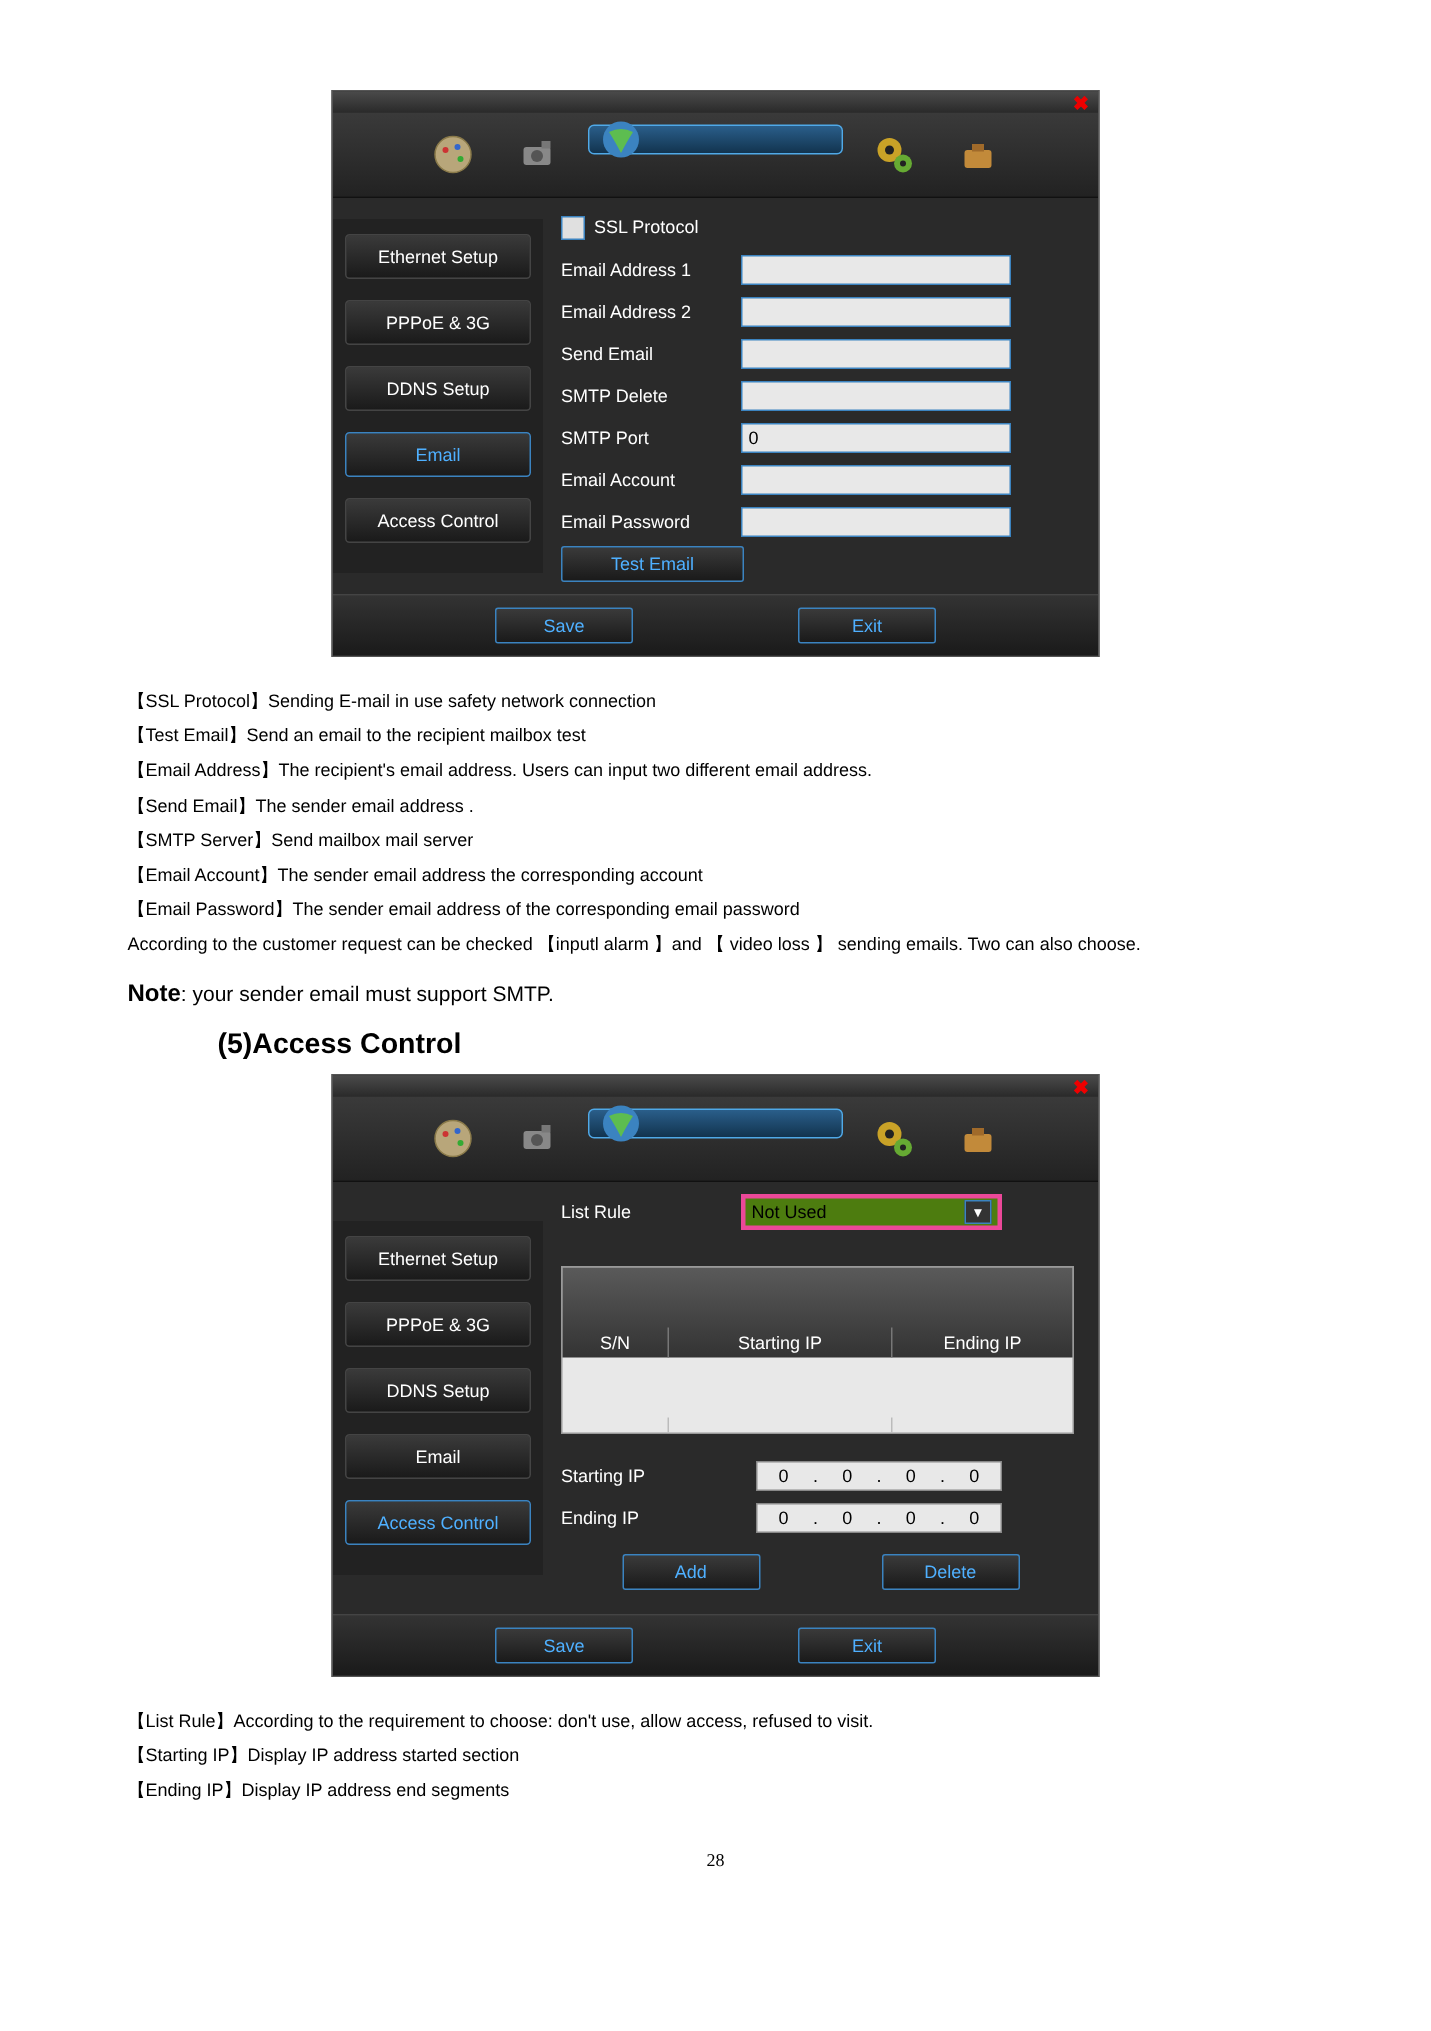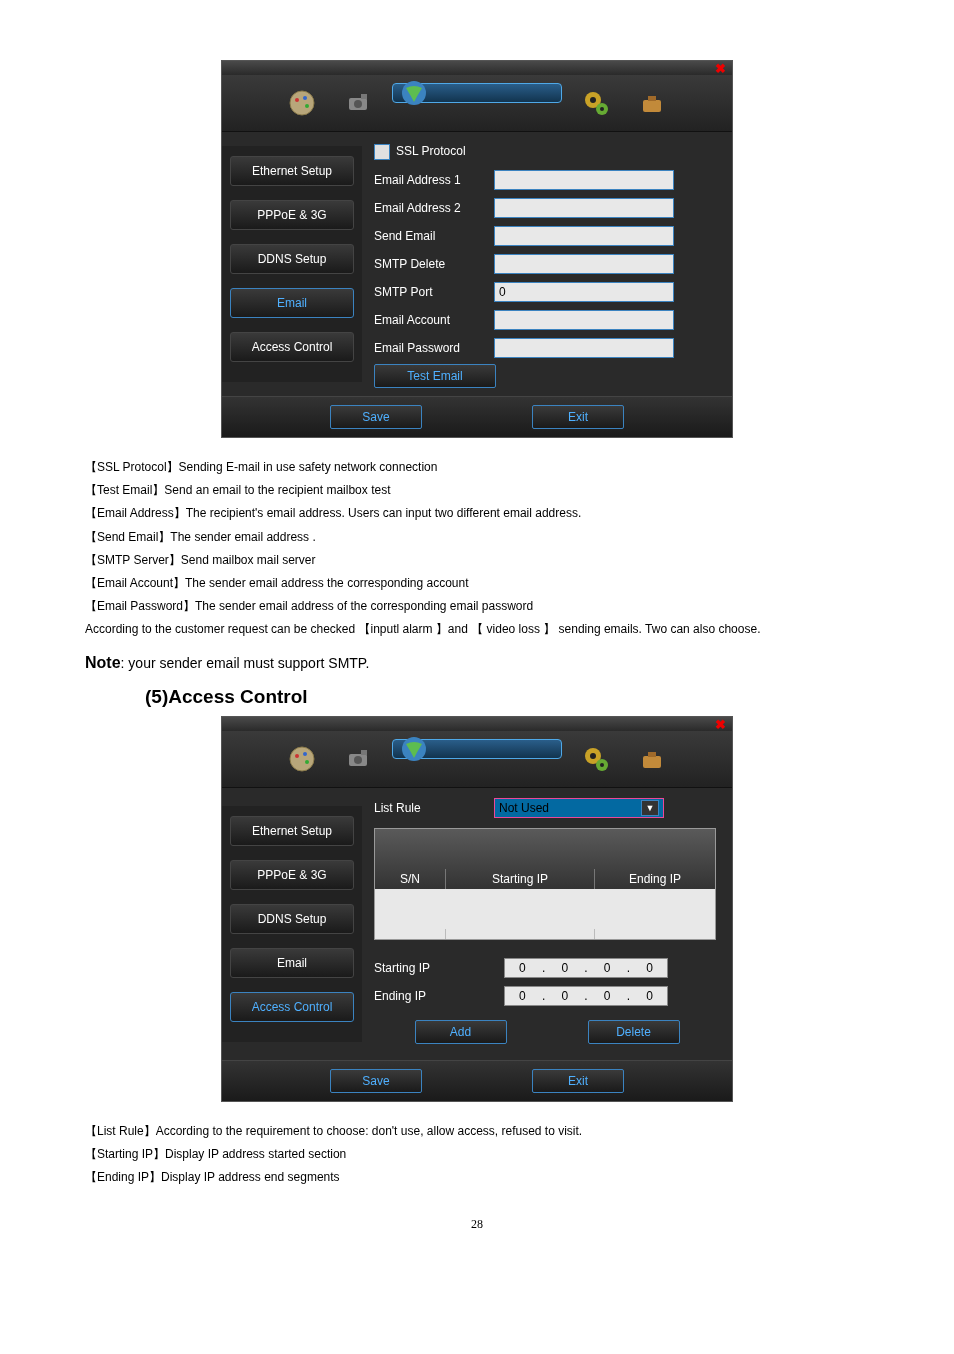--- a/index.html
+++ b/index.html
@@ -94,22 +94,22 @@
   .inp, .sel {
     background: #e8e8e8;
     border: 1px solid #3b83c0;
     height: 18px;
     width: 170px;
     color: #000;
     padding: 0 4px;
     font-size: 12px;
   }
   .sel {
-    background: #0369a1;
-    border: 1px solid #ec4899;
+    background: #4d7c0f;
+    border: 3px solid #ec4899;
     display: flex;
     align-items: center;
     justify-content: space-between;
     width: 160px;
   }
   .chk {
     display: inline-block;
     width: 14px;
     height: 14px;
     border: 1px solid #3b83c0;
@@ -350,21 +350,21 @@
   </div>
   <div class="dlg-body">
     <div class="side" id="side2">
         <div class="side-btn">Ethernet Setup</div>
         <div class="side-btn">PPPoE &amp; 3G</div>
         <div class="side-btn">DDNS Setup</div>
         <div class="side-btn">Email</div>
         <div class="side-btn active">Access Control</div>
       </div>
     <div class="main">
-      <div class="row" style="margin-bottom:6px">
+      <div class="row" style="margin-bottom:22px">
         <span class="lbl" style="width:120px">List Rule</span>
         <div class="sel">
           <span>Not Used</span>
           <span style="background:#333;color:#fff;width:16px;height:14px;display:inline-flex;align-items:center;justify-content:center;border:1px solid #3b83c0;font-size:9px">▼</span>
         </div>
       </div>
       <div class="table">
         <div class="table-head">
           <div class="th th1">S/N</div>
           <div class="th th2">Starting IP</div>

